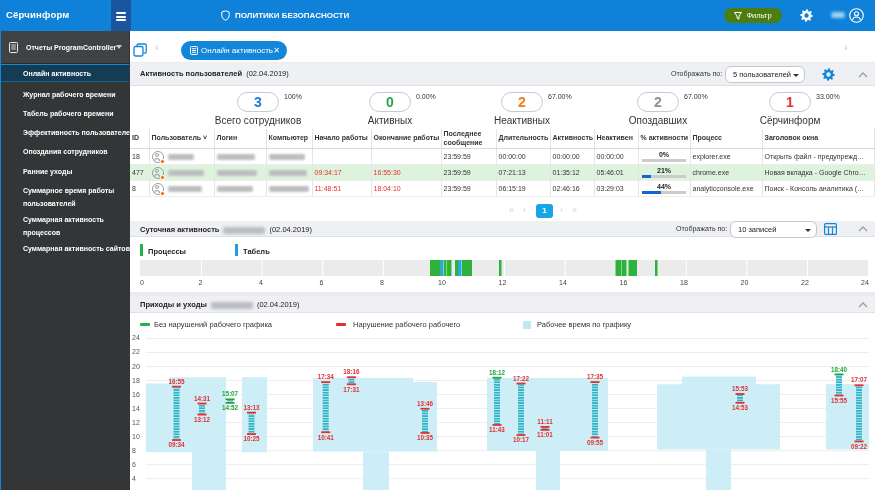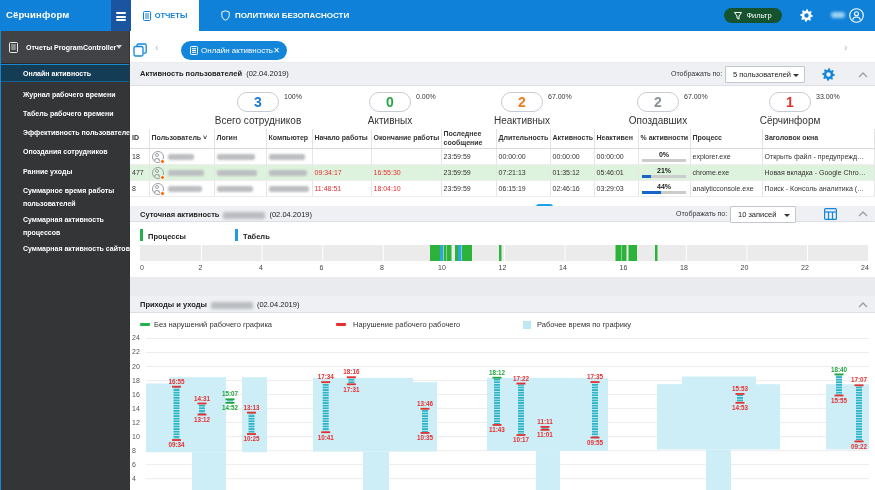--- a/index.html
+++ b/index.html
@@ -7,21 +7,21 @@
 body { font-family:"Liberation Sans", sans-serif; background:#e9ebee; position:relative; }
 .abs { position:absolute; }
 
 .topbar { position:absolute; left:0; top:0; width:875px; height:31px; background:#0f81d8; }
 .brand { position:absolute; left:6px; top:9px; color:#fff; font-size:9.5px; font-weight:bold; letter-spacing:.2px; }
 .burger { position:absolute; left:111px; top:0; width:20px; height:31px; background:#1b55a0; }
 .burger i { position:absolute; left:5px; width:10px; height:2px; background:#fff; border-radius:1px; }
 .burger i:nth-child(1){top:12px}.burger i:nth-child(2){top:15.5px}.burger i:nth-child(3){top:19px}
 .tab-rep { position:absolute; left:131px; top:0; width:68px; height:31px; background:#fff; color:#0f81d8; font-size:7.5px; font-weight:bold; display:flex; align-items:center; justify-content:center; gap:4px; }
 .tab-pol { position:absolute; left:199px; top:0; height:31px; padding:0 14px 0 22px; color:#fff; font-size:8px; font-weight:bold; display:flex; align-items:center; gap:5px; }
-.filter-btn { position:absolute; left:724px; top:8px; width:58px; height:15px; border-radius:8px; background:#14532d; color:#fff; font-size:7.5px; display:flex; align-items:center; justify-content:center; gap:4px; }
+.filter-btn { position:absolute; left:724px; top:8px; width:58px; height:15px; border-radius:8px; background:#4d7c0f; color:#fff; font-size:7.5px; display:flex; align-items:center; justify-content:center; gap:4px; }
 .ublur { position:absolute; left:831px; top:12px; width:14px; height:6px; background:#9fd2f3; border-radius:3px; filter:blur(1.5px); }
 
 .sidebar { position:absolute; left:0; top:31px; width:130px; height:459px; background:#333537; border-left:1.5px solid #1787d3; overflow:hidden; }
 .sddrop { position:absolute; left:0; top:0; width:128px; height:33px; background:#404245; border-bottom:1px solid #27292b; color:#fff; font-size:7px; font-weight:bold; display:flex; align-items:center; }
 .sddrop .txt { margin-left:8px; }
 .sddrop .car { position:absolute; right:7px; top:14px; width:0; height:0; border-left:3.5px solid transparent; border-right:3.5px solid transparent; border-top:4px solid #cfcfcf; }
 .sditem { position:absolute; left:0; width:128px; color:#fff; font-size:7px; font-weight:bold; padding-left:22px; line-height:13px; white-space:nowrap; }
 .sditem.active { top:33px; height:18px; background:#143d55; border-top:1px solid #1b87cd; border-bottom:1px solid #15618f; line-height:17px; padding-left:22px; }
 
 .tabrow { position:absolute; left:130px; top:31px; width:745px; height:31px; background:#fff; }
@@ -30,21 +30,21 @@
 .tabpill .x { position:absolute; right:7px; top:5px; color:#fff; font-size:8px; }
 .chev { color:#c9ccd1; font-size:11px; font-weight:bold; }
 
 .panel { position:absolute; left:130px; width:745px; background:#fff; }
 .phead { position:absolute; left:0; top:0; width:100%; background:#eef0f3; border-bottom:1px solid #dce0e5; color:#222; }
 .ptitle { position:absolute; left:10px; font-size:7.5px; font-weight:bold; white-space:nowrap; }
 .pdate { font-weight:normal; font-size:7.5px; }
 .nameblur { display:inline-block; width:42px; height:7px; background:#b9bcc0; border-radius:2px; filter:blur(1.6px); vertical-align:middle; margin:0 4px; }
 .collapse { position:absolute; width:10px; height:6px; }
 .showby { position:absolute; font-size:7px; color:#333; }
-.ddbox { position:absolute; height:17px; background:#fff; border:1px solid #c3c8cf; border-radius:1px; font-size:7.5px; color:#222; display:flex; align-items:center; padding-left:7px; }
+.ddbox { position:absolute; height:17px; background:#fff; border:1px solid #c3c8cf; border-radius:6px; font-size:7.5px; color:#222; display:flex; align-items:center; padding-left:7px; }
 .ddbox .car { position:absolute; right:5px; top:7px; width:0; height:0; border-left:3px solid transparent; border-right:3px solid transparent; border-top:3.5px solid #333; }
 
 .p1 { top:63px; height:190px; }
 .p1 .phead { height:23px; }
 
 .stat { position:absolute; top:23px; }
 .spill { position:absolute; top:6px; width:42px; height:20px; border:1px solid #c6cbd2; border-radius:10px; background:#fff; text-align:center; font-size:14px; font-weight:bold; line-height:19px; }
 .spct { position:absolute; top:7px; font-size:7px; color:#333; }
 .sname { position:absolute; top:29px; font-size:10px; color:#333; white-space:nowrap; text-align:center; }
 
@@ -61,48 +61,40 @@
 .uic .dot { position:absolute; right:-1px; bottom:-1px; width:5px; height:5px; border-radius:50%; background:#f60; border:1px solid #fff; }
 .pbar { position:relative; width:44px; margin:0 auto; }
 .pbar .pt { text-align:center; font-weight:bold; font-size:7px; color:#222; }
 .pbar .track { height:3px; background:#ccc; margin-top:1px; }
 .pbar .fill { height:3px; background:#1467c8; }
 
 .pager { position:absolute; left:0; top:138px; width:745px; height:20px; }
 .pager .pg { position:absolute; color:#c9ccd1; font-size:9px; top:4px; }
 .pgbox { position:absolute; left:406px; top:3px; width:17px; height:14px; background:#17a5e6; border-radius:3px; color:#fff; font-size:8px; font-weight:bold; text-align:center; line-height:14px; }
 
-.p2 { top:206px; height:71px; }
+.p2 { top:221px; height:71px; }
 .p2 .phead { height:16px; }
 .lgbar { position:absolute; width:3px; height:12px; }
 .lgtxt { position:absolute; font-size:7.5px; font-weight:bold; color:#222; }
 
 .p3 { top:296px; height:194px; }
 .p3 .phead { height:17px; }
 .leg3 { position:absolute; font-size:7.5px; color:#333; white-space:nowrap; }
 .dash { position:absolute; top:3px; width:10px; height:3px; border-radius:1px; }
 </style>
 </head>
 <body>
 
 <div class="topbar">
   <span class="brand">Сёрчинформ</span>
   <div class="burger">
       <i></i>
       <i></i>
       <i></i>
     </div>
-  <div class="tab-rep">
-    <svg width="8" height="10" viewBox="0 0 8 10">
-        <rect x=".5" y=".5" width="7" height="9" rx="1" fill="none" stroke="#0f81d8"></rect>
-        <line x1="2" y1="3" x2="6" y2="3" stroke="#0f81d8"></line>
-        <line x1="2" y1="5" x2="6" y2="5" stroke="#0f81d8"></line>
-        <line x1="2" y1="7" x2="6" y2="7" stroke="#0f81d8"></line>
-      </svg>
-    ОТЧЕТЫ</div>
   <div class="tab-pol">
     <svg width="9" height="11" viewBox="0 0 9 11">
         <path d="M4.5.8 8.2 2v3.2c0 2.6-1.6 4.2-3.7 5-2.1-.8-3.7-2.4-3.7-5V2z" fill="none" stroke="#fff" stroke-width="1"></path>
       </svg>
     ПОЛИТИКИ БЕЗОПАСНОСТИ</div>
   <div class="filter-btn">
     <svg width="8" height="8" viewBox="0 0 8 8">
         <path d="M.5.5h7L5 4v3.2L3 6V4z" fill="none" stroke="#fff" stroke-width="1"></path>
       </svg>
     Фильтр</div>
@@ -301,21 +293,21 @@
     <div class="pgbox">1</div>
     <span class="pg" style="left:430px">›</span>
     <span class="pg" style="left:442px">»</span>
   </div>
 </div>
 
 <div class="panel p2">
   <div class="phead">
     <span class="ptitle" style="top:4px">Суточная активность<span class="nameblur"></span><span class="pdate">(02.04.2019)</span></span>
     <span class="showby" style="left:546px;top:4px">Отображать по:</span>
-    <div class="ddbox" style="left:600px;top:0px;width:66px">10 записей<span class="car"></span></div>
+    <div class="ddbox" style="left:600px;top:0px;width:87px">10 записей<span class="car"></span></div>
     <svg class="abs" style="left:694px;top:2px" width="13" height="12" viewBox="0 0 13 12">
         <rect x=".6" y=".6" width="11.8" height="10.8" rx="1" fill="none" stroke="#1386da" stroke-width="1.2"></rect>
         <line x1=".6" y1="4" x2="12.4" y2="4" stroke="#1386da" stroke-width="1.2"></line>
         <line x1="4.5" y1="4" x2="4.5" y2="11.4" stroke="#1386da" stroke-width="1.2"></line>
         <line x1="8.5" y1="4" x2="8.5" y2="11.4" stroke="#1386da" stroke-width="1.2"></line>
       </svg>
     <svg class="collapse" style="left:728px;top:5px" viewBox="0 0 10 6">
         <path d="M1 5l4-4 4 4" fill="none" stroke="#9aa0a6" stroke-width="1.4"></path>
       </svg>
   </div>

